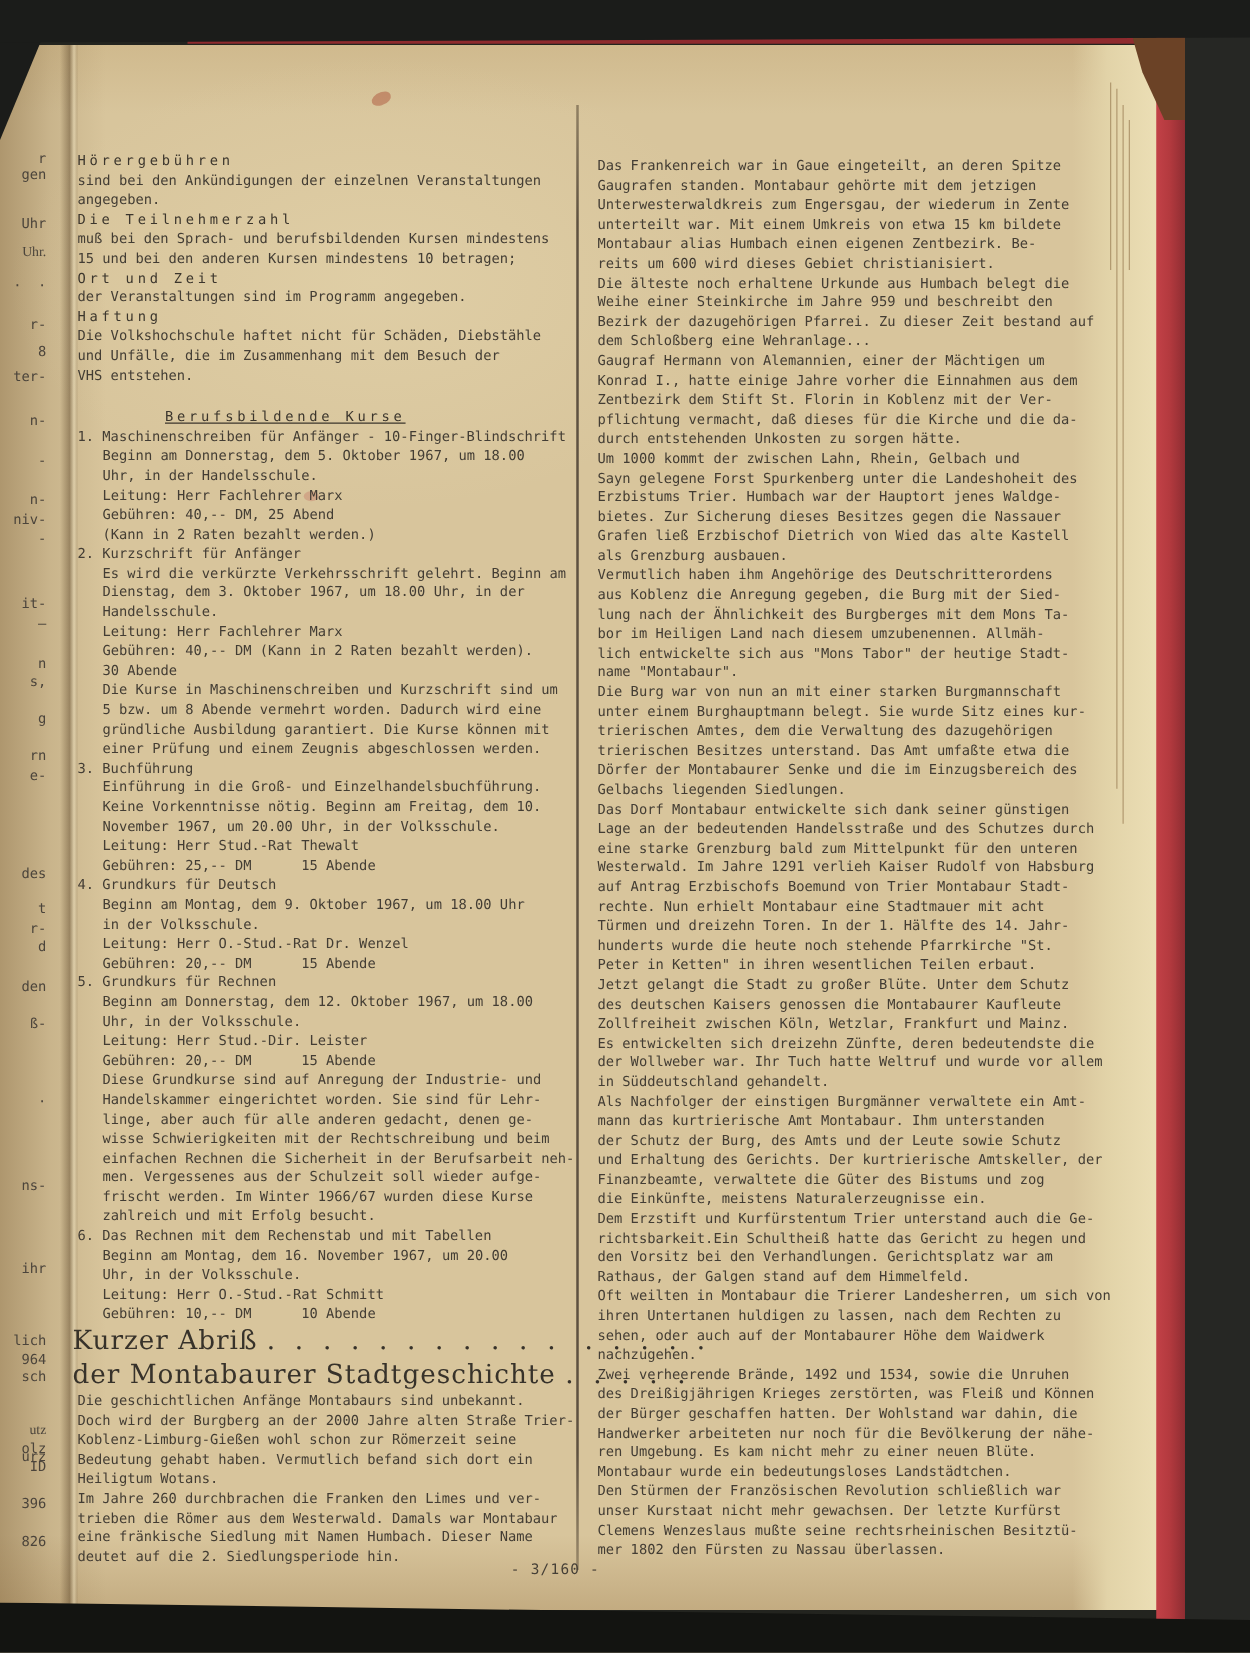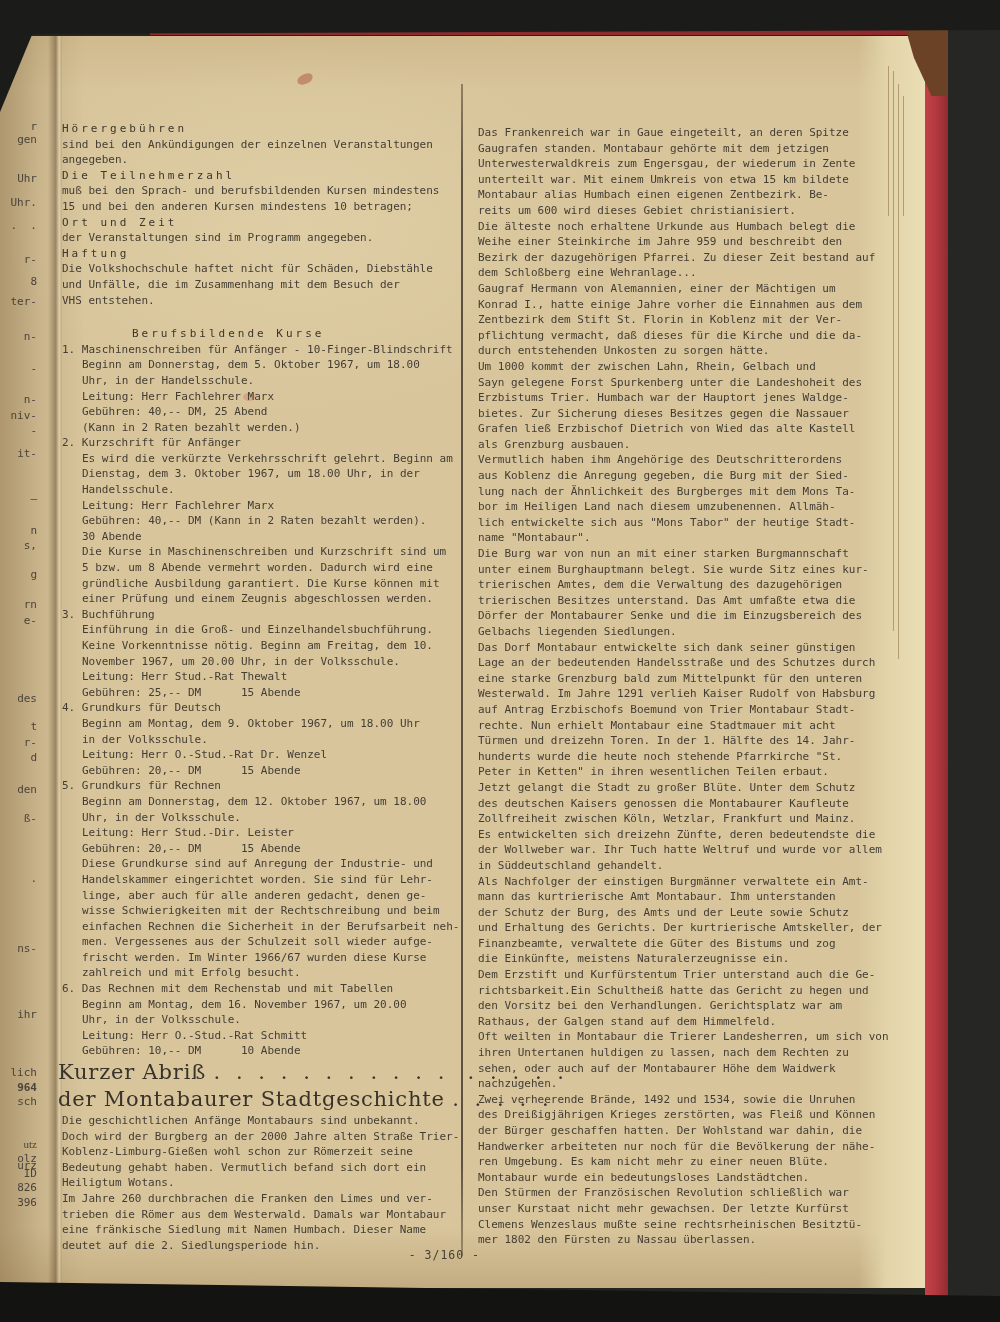--- a/index.html
+++ b/index.html
@@ -31,21 +31,21 @@
     color:#4b443b;text-align:right;white-space:pre;
   }
   
   .col{
     position:absolute;white-space:pre;font-size:11px;line-height:15.6px;color:#433d34;margin-top:22px;
   }
   .col-left{left:62px;top:63px;width:398px;}
   .col-right{left:478px;top:67px;width:438px;}
   .ln{min-height:15.6px;}
   .ln-sp{letter-spacing:3px;color:#3c362d;}
-  .ln-spc{letter-spacing:3px;padding-left:70px;color:#3c362d;}
+  .ln-spc{letter-spacing:3px;padding-left:70px;color:#3c362d;text-decoration:underline;}
   .ln-ind{padding-left:20px;}
   .ln-gap{height:18px;line-height:18px;overflow:hidden;}
   .ln-h1{
     font-family:"DejaVu Serif", serif;font-size:21px;line-height:27px;
     letter-spacing:.8px;color:#37322a;margin-left:-4px;
   }
   .ln-h1:first-of-type{margin-top:0;}
   
   .divider{
     position:absolute;left:461px;top:48px;width:2px;height:1172px;
@@ -85,54 +85,54 @@
 
 <div class="scene">
 
   <div class="page">
     <div class="fold"></div>
 
     <div class="edge-fragments">
         <div class="frag" style="top: 84px;">r</div>
         <div class="frag" style="top: 97px;">gen</div>
         <div class="frag" style="top: 136px;">Uhr</div>
-        <div class="frag" style="top: 160px;">Uhr.</div>
+        <div class="frag" style="top: 160px; font-family: Liberation Serif, serif;">Uhr.</div>
         <div class="frag" style="top: 186px;">·  ·</div>
         <div class="frag" style="top: 217px;">r-</div>
         <div class="frag" style="top: 239px;">8</div>
         <div class="frag" style="top: 259px;">ter-</div>
         <div class="frag" style="top: 294px;">n-</div>
         <div class="frag" style="top: 326px;">-</div>
         <div class="frag" style="top: 357px;">n-</div>
         <div class="frag" style="top: 373px;">niv-</div>
         <div class="frag" style="top: 388px;">-</div>
-        <div class="frag" style="top: 411px;">it-</div>
+        <div class="frag" style="top: 440px;">it-</div>
         <div class="frag" style="top: 456px;">—</div>
         <div class="frag" style="top: 488px;">n</div>
         <div class="frag" style="top: 503px;">s,</div>
         <div class="frag" style="top: 532px;">g</div>
         <div class="frag" style="top: 562px;">rn</div>
         <div class="frag" style="top: 578px;">e-</div>
         <div class="frag" style="top: 656px;">des</div>
         <div class="frag" style="top: 684px;">t</div>
         <div class="frag" style="top: 700px;">r-</div>
         <div class="frag" style="top: 715px;">d</div>
         <div class="frag" style="top: 747px;">den</div>
         <div class="frag" style="top: 776px;">ß-</div>
         <div class="frag" style="top: 839px;">·</div>
         <div class="frag" style="top: 906px;">ns-</div>
         <div class="frag" style="top: 972px;">ihr</div>
         <div class="frag" style="top: 1030px;">lich</div>
-        <div class="frag" style="top: 1045px; font-weight: bold;">964</div>
+        <div class="frag" style="top: 1045px;">964</div>
         <div class="frag" style="top: 1059px;">sch</div>
         <div class="frag" style="top: 1123px;">urz</div>
         <div class="frag" style="top: 1102px; font-family: Liberation Serif, serif;">utz</div>
         <div class="frag" style="top: 1116px;">olz</div>
         <div class="frag" style="top: 1131px;">ID</div>
-        <div class="frag" style="top: 1145px;">826</div>
+        <div class="frag" style="top: 1191px;">826</div>
         <div class="frag" style="top: 1160px;">396</div>
       </div>
 
     <div class="stain1"></div>
     <div class="stain2"></div>
 
     <div class="col col-left"><div class="ln ln-sp">Hörergebühren</div><div class="ln ln-plain">sind bei den Ankündigungen der einzelnen Veranstaltungen</div><div class="ln ln-plain">angegeben.</div><div class="ln ln-sp">Die Teilnehmerzahl</div><div class="ln ln-plain">muß bei den Sprach- und berufsbildenden Kursen mindestens</div><div class="ln ln-plain">15 und bei den anderen Kursen mindestens 10 betragen;</div><div class="ln ln-sp">Ort und Zeit</div><div class="ln ln-plain">der Veranstaltungen sind im Programm angegeben.</div><div class="ln ln-sp">Haftung</div><div class="ln ln-plain">Die Volkshochschule haftet nicht für Schäden, Diebstähle</div><div class="ln ln-plain">und Unfälle, die im Zusammenhang mit dem Besuch der</div><div class="ln ln-plain">VHS entstehen.</div><div class="ln ln-gap"> </div><div class="ln ln-spc">Berufsbildende Kurse</div><div class="ln ln-num">1. Maschinenschreiben für Anfänger - 10-Finger-Blindschrift</div><div class="ln ln-ind">Beginn am Donnerstag, dem 5. Oktober 1967, um 18.00</div><div class="ln ln-ind">Uhr, in der Handelsschule.</div><div class="ln ln-ind">Leitung: Herr Fachlehrer Marx</div><div class="ln ln-ind">Gebühren: 40,-- DM, 25 Abend</div><div class="ln ln-ind">(Kann in 2 Raten bezahlt werden.)</div><div class="ln ln-num">2. Kurzschrift für Anfänger</div><div class="ln ln-ind">Es wird die verkürzte Verkehrsschrift gelehrt. Beginn am</div><div class="ln ln-ind">Dienstag, dem 3. Oktober 1967, um 18.00 Uhr, in der</div><div class="ln ln-ind">Handelsschule.</div><div class="ln ln-ind">Leitung: Herr Fachlehrer Marx</div><div class="ln ln-ind">Gebühren: 40,-- DM (Kann in 2 Raten bezahlt werden).</div><div class="ln ln-ind">30 Abende</div><div class="ln ln-ind">Die Kurse in Maschinenschreiben und Kurzschrift sind um</div><div class="ln ln-ind">5 bzw. um 8 Abende vermehrt worden. Dadurch wird eine</div><div class="ln ln-ind">gründliche Ausbildung garantiert. Die Kurse können mit</div><div class="ln ln-ind">einer Prüfung und einem Zeugnis abgeschlossen werden.</div><div class="ln ln-num">3. Buchführung</div><div class="ln ln-ind">Einführung in die Groß- und Einzelhandelsbuchführung.</div><div class="ln ln-ind">Keine Vorkenntnisse nötig. Beginn am Freitag, dem 10.</div><div class="ln ln-ind">November 1967, um 20.00 Uhr, in der Volksschule.</div><div class="ln ln-ind">Leitung: Herr Stud.-Rat Thewalt</div><div class="ln ln-ind">Gebühren: 25,-- DM      15 Abende</div><div class="ln ln-num">4. Grundkurs für Deutsch</div><div class="ln ln-ind">Beginn am Montag, dem 9. Oktober 1967, um 18.00 Uhr</div><div class="ln ln-ind">in der Volksschule.</div><div class="ln ln-ind">Leitung: Herr O.-Stud.-Rat Dr. Wenzel</div><div class="ln ln-ind">Gebühren: 20,-- DM      15 Abende</div><div class="ln ln-num">5. Grundkurs für Rechnen</div><div class="ln ln-ind">Beginn am Donnerstag, dem 12. Oktober 1967, um 18.00</div><div class="ln ln-ind">Uhr, in der Volksschule.</div><div class="ln ln-ind">Leitung: Herr Stud.-Dir. Leister</div><div class="ln ln-ind">Gebühren: 20,-- DM      15 Abende</div><div class="ln ln-ind">Diese Grundkurse sind auf Anregung der Industrie- und</div><div class="ln ln-ind">Handelskammer eingerichtet worden. Sie sind für Lehr-</div><div class="ln ln-ind">linge, aber auch für alle anderen gedacht, denen ge-</div><div class="ln ln-ind">wisse Schwierigkeiten mit der Rechtschreibung und beim</div><div class="ln ln-ind">einfachen Rechnen die Sicherheit in der Berufsarbeit neh-</div><div class="ln ln-ind">men. Vergessenes aus der Schulzeit soll wieder aufge-</div><div class="ln ln-ind">frischt werden. Im Winter 1966/67 wurden diese Kurse</div><div class="ln ln-ind">zahlreich und mit Erfolg besucht.</div><div class="ln ln-num">6. Das Rechnen mit dem Rechenstab und mit Tabellen</div><div class="ln ln-ind">Beginn am Montag, dem 16. November 1967, um 20.00</div><div class="ln ln-ind">Uhr, in der Volksschule.</div><div class="ln ln-ind">Leitung: Herr O.-Stud.-Rat Schmitt</div><div class="ln ln-ind">Gebühren: 10,-- DM      10 Abende</div><div class="ln ln-h1 ln-mt">Kurzer Abriß .  .  .  .  .  .  .  .  .  .  .   .  .  .  .  .</div><div class="ln ln-h1">der Montabaurer Stadtgeschichte .  .  .  .  .</div><div class="ln ln-plain">Die geschichtlichen Anfänge Montabaurs sind unbekannt.</div><div class="ln ln-plain">Doch wird der Burgberg an der 2000 Jahre alten Straße Trier-</div><div class="ln ln-plain">Koblenz-Limburg-Gießen wohl schon zur Römerzeit seine</div><div class="ln ln-plain">Bedeutung gehabt haben. Vermutlich befand sich dort ein</div><div class="ln ln-plain">Heiligtum Wotans.</div><div class="ln ln-plain">Im Jahre 260 durchbrachen die Franken den Limes und ver-</div><div class="ln ln-plain">trieben die Römer aus dem Westerwald. Damals war Montabaur</div><div class="ln ln-plain">eine fränkische Siedlung mit Namen Humbach. Dieser Name</div><div class="ln ln-plain">deutet auf die 2. Siedlungsperiode hin.</div></div>
 
     <div class="divider"></div>
 

